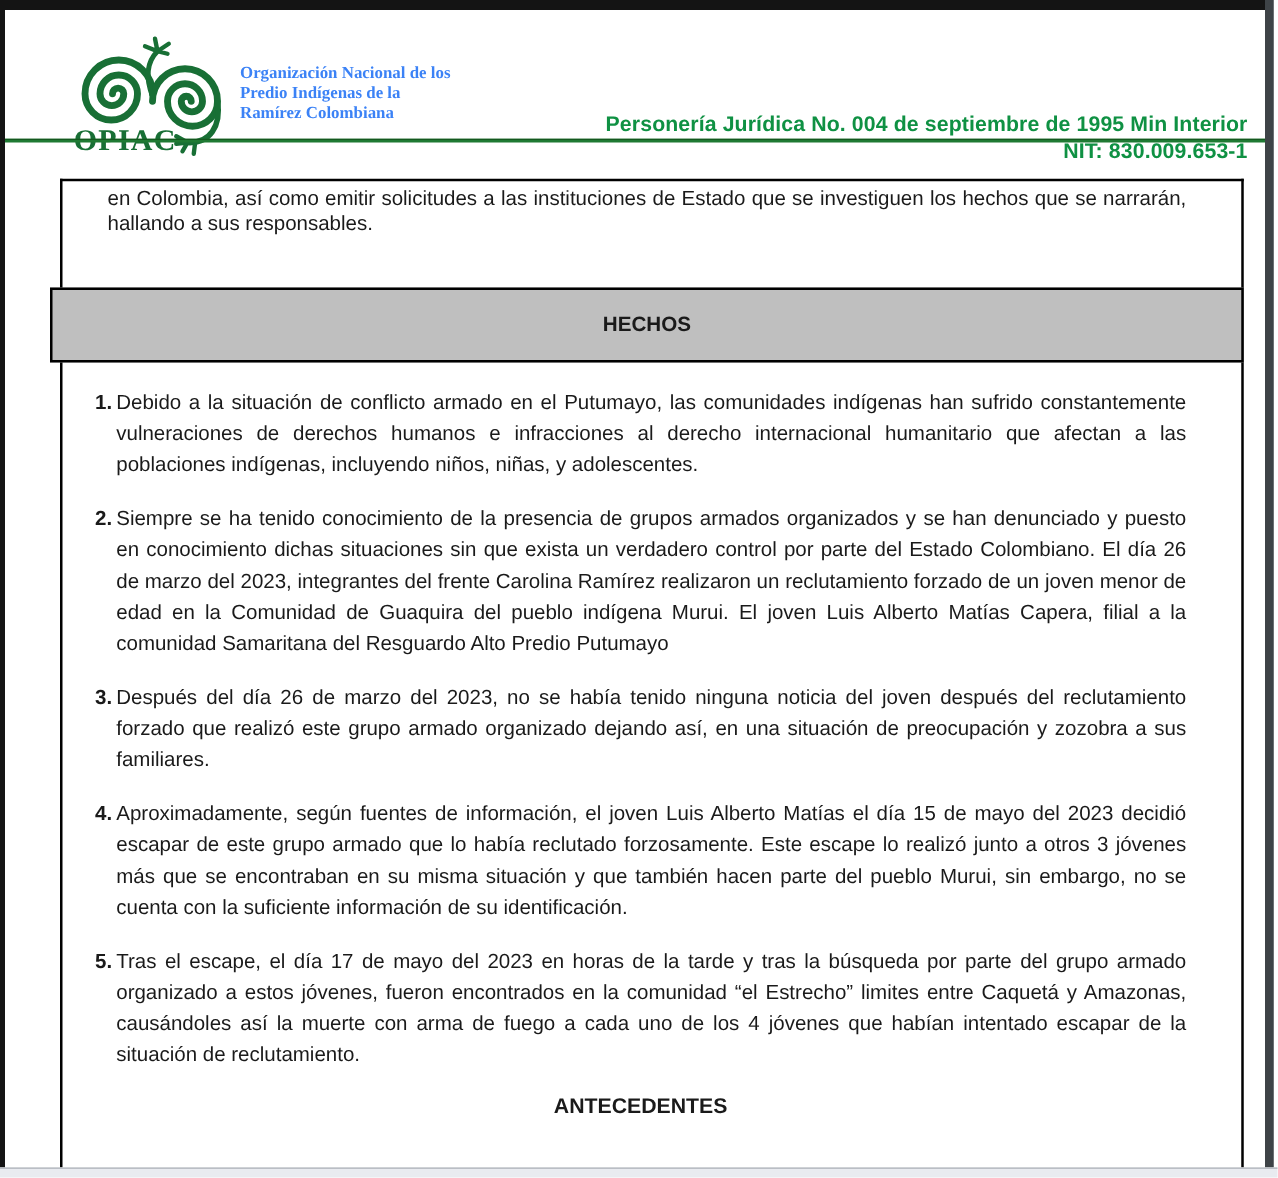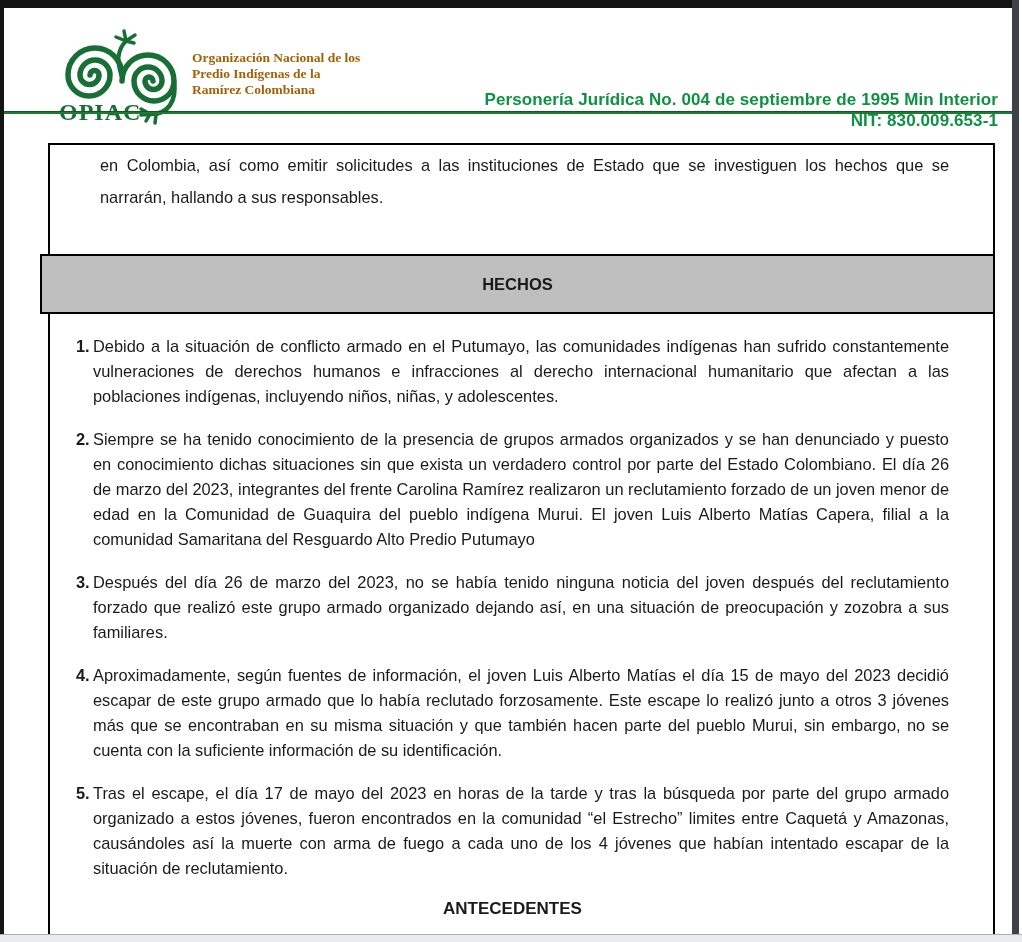--- a/index.html
+++ b/index.html
@@ -11,32 +11,32 @@
   
   .edge-top    { position:absolute; left:0; top:0; width:1012px; height:8px; background:#141414; }
   .edge-left   { position:absolute; left:0; top:0; width:4px; height:934px; background:#141414; }
   .edge-right  { position:absolute; left:1012px; top:0; width:7px; height:934px; background:#3e4347; }
   .scrollbar-bottom { position:absolute; left:0; top:934px; width:1022px; height:8px;
                       background:#e9ebf0; border-top:1px solid #aab0b6; }
 
   
   .header { position:absolute; left:4px; top:8px; width:1008px; height:103px; background:#fff; }
   .logo-wrap { position:absolute; left:52px; top:19px; width:132px; height:98px; }
-  .org-name { position:absolute; left:188px; top:42px; color:#a16207; font-weight:bold;
+  .org-name { position:absolute; left:188px; top:42px; color:#3b82f6; font-weight:bold;
               font-family:"Liberation Serif", serif; font-size:13.5px; line-height:16px; }
   .legal { position:absolute; right:14px; top:49px; text-align:right; color:#0f9143;
            font-weight:bold; font-size:17px; line-height:21px; letter-spacing:.1px;margin-top:32px; }
   .green-rule { position:absolute; left:0; top:111px; width:1012px; height:3px;
                 background:#1f7a33; border-top:1px solid #14581f; }
 
   
   .doc-box { position:absolute; left:48px; top:143px; width:947px; height:791px;
              border:2px solid #000; border-bottom:none; background:#fff;
              font-size:16.4px; color:#1a1a1a; }
-  .intro { margin:4px 44px 0 50px; text-align:justify; line-height:32px; }
+  .intro { margin:4px 44px 0 36px; text-align:justify; line-height:20px; }
   .section-bar { position:relative; left:-10px; width:calc(100% + 12px); margin-top:41px;
                  background:#bfbfbf; border:2px solid #000; text-align:center;
                  font-weight:bold; font-size:16.5px; line-height:20px; padding:18px 0; }
   .facts { padding:20px 44px 0 26px; }
   .fact { display:flex; margin-bottom:18px; line-height:25px; }
   .fact-num { flex:none; width:17px; font-weight:bold; }
   .fact-body { flex:1; text-align:justify; }
   .next-section { text-align:center; font-weight:bold; font-size:17px; margin-top:16px; }
 
   svg text { font-family:"Liberation Serif", serif; }

